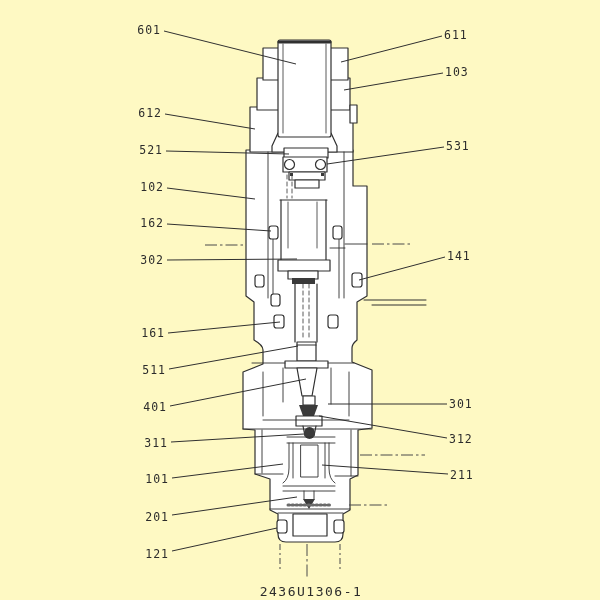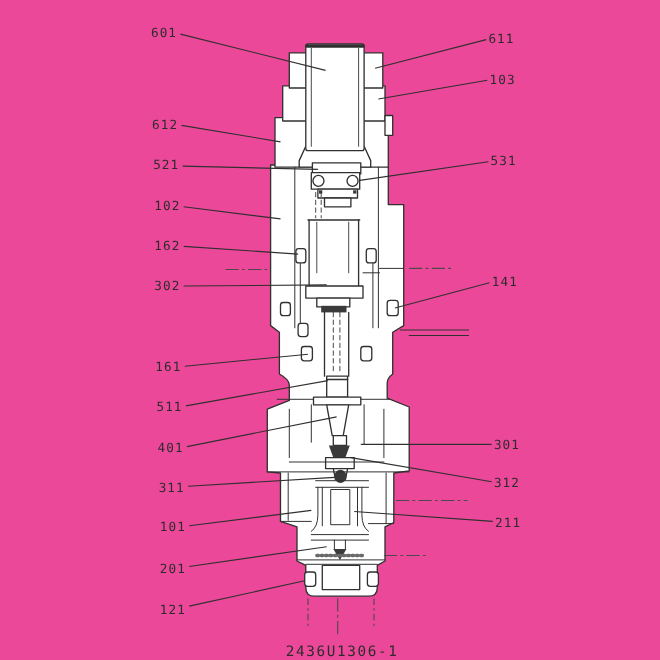--- a/index.html
+++ b/index.html
@@ -1,16 +1,16 @@
 <!DOCTYPE html>
 <html><head>
 <meta charset="utf-8">
 <style>
   html,body{margin:0;padding:0;background:#ffffff;}
-  .stage{position:relative;width:600px;height:600px;background:#ec4899;overflow:hidden;
+  .stage{position:relative;width:600px;height:600px;background:#fef9c3;overflow:hidden;
          font-family:"DejaVu Sans Mono","Liberation Mono",monospace;}
   svg{display:block;}
   .callout-text{font-family:"DejaVu Sans Mono","Liberation Mono",monospace;
                 font-size:11.5px;letter-spacing:1px;fill:#2c2c2c;}
   .drawing-number{font-family:"DejaVu Sans Mono","Liberation Mono",monospace;
                   font-size:13px;letter-spacing:1.5px;fill:#2c2c2c;}
 </style>
 </head>
 <body>
 

